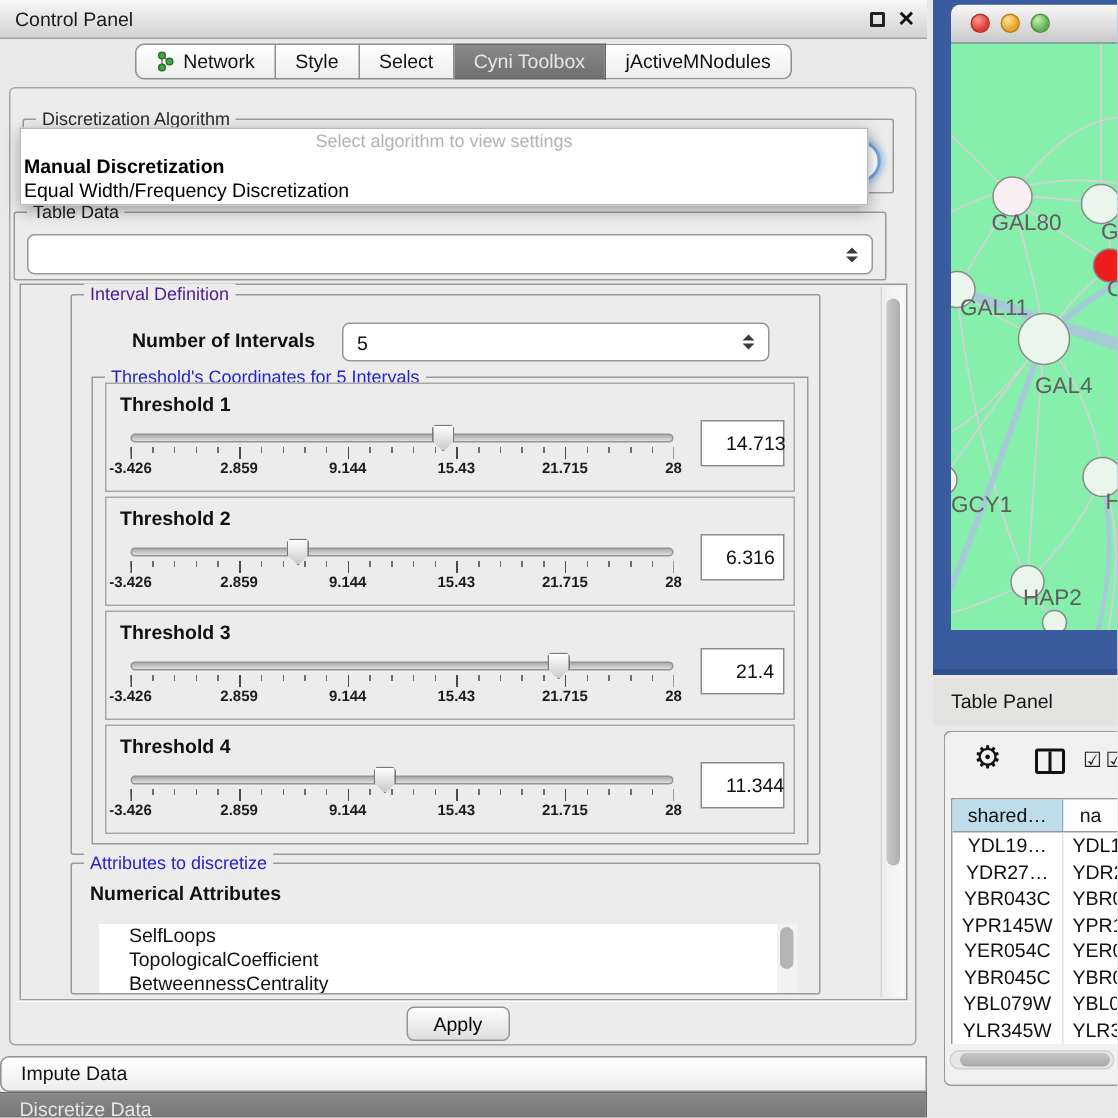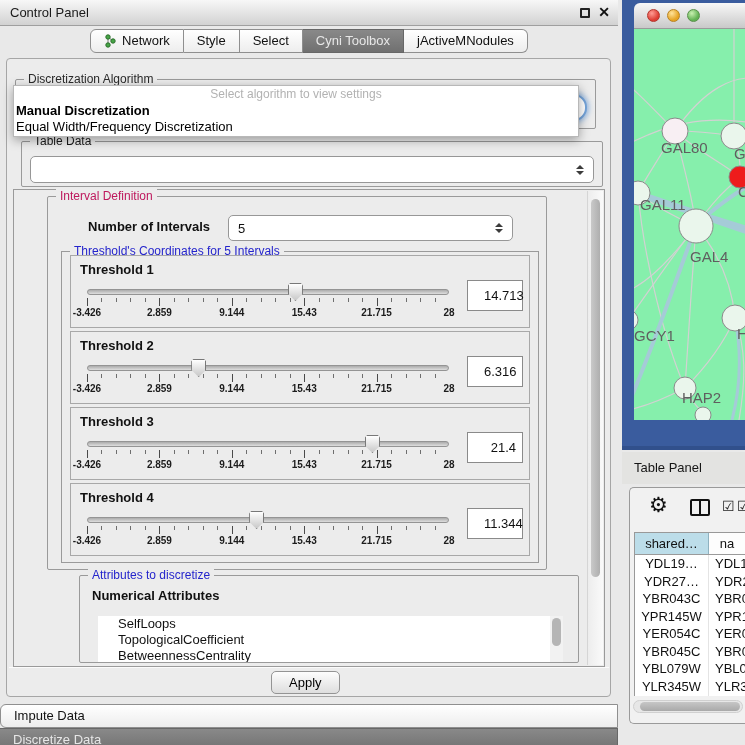--- a/index.html
+++ b/index.html
@@ -37,37 +37,37 @@
   #algo-combo { position:absolute; left:8px; top:14px; right:8px; height:27px; background:#fff;
     border:2px solid #74a3d9; border-radius:13px; box-shadow:0 0 5px 2px rgba(90,150,220,.55); }
 
   
   #algo-popup { position:absolute; left:6px; top:26px; width:566px; height:52px; background:#fff;
     border:1px solid #b8b8b8; box-shadow:0 3px 10px rgba(0,0,0,.35); z-index:50; }
   #popup-placeholder { text-align:center; font-size:12px; color:#b2b2b2; height:17px; line-height:17px; }
   .popup-item { font-size:13px; height:16px; line-height:16px; padding-left:2px; color:#000; white-space:nowrap; }
   .popup-item.bold { font-weight:bold; }
 
-  #tabledata-group { left:14px; top:82px; width:582px; height:46px; }
+  #tabledata-group { left:2px; top:82px; width:582px; height:46px; }
   #tabledata-label { color:#1a1a1a; }
   .combo { background:#fff; border:1px solid #979797; border-radius:5px; font-size:13px; }
   .combo .combo-text { position:absolute; left:9px; top:0; line-height:25px; white-space:nowrap; }
   .arrows { position:absolute; right:9px; top:50%; transform:translateY(-50%); display:flex; flex-direction:column; gap:2px; }
   .arrows i { display:block; width:0; height:0; border-left:4px solid transparent; border-right:4px solid transparent; }
   .arrows i.up { border-bottom:4px solid #3c3c3c; }
   .arrows i.dn { border-top:4px solid #3c3c3c; }
   #tabledata-combo { position:absolute; left:8px; top:14px; right:8px; height:27px; }
 
   
   #scrollpane { position:absolute; left:6px; top:130px; width:592px; height:478px; border:1px solid #9a9a9a; background:#ececec; }
   #sp-vscroll { position:absolute; right:1px; top:1px; width:16px; bottom:1px; background:linear-gradient(90deg,#ededed,#fafafa); border-left:1px solid #d5d5d5; }
   #sp-vthumb { position:absolute; left:3px; top:8px; width:9px; height:378px; border-radius:5px; background:linear-gradient(90deg,#c9c9c9,#aeaeae); }
 
   #interval-group { left:33px; top:6px; width:500px; height:374px; background:#ececec; }
-  #interval-label { color:#be185d; }
+  #interval-label { color:#4c1d95; }
   #noi-label { position:absolute; left:40px; top:22px; font-size:13px; font-weight:bold; }
   #noi-combo { position:absolute; left:180px; top:18px; width:285px; height:26px; }
 
   #thr-group { position:absolute; left:13px; top:54px; right:7px; bottom:6px; border:1px solid #9a9a9a; }
   #thr-group-label { color:#2424cc; background:#ececec; }
   .thr-panel { position:relative; height:73px; border:1px solid #a8a8a8; background:#ececec; margin:3px 8px 0 8px; }
   .thr-title { position:absolute; top:6px; left:9px; font-weight:bold; font-size:13px; }
   .thr-value { position:absolute; right:6px; top:24px; width:56px; height:31px; background:#fff; border:1px solid #8a8a8a;
     font-size:13px; text-align:right; line-height:29px; padding-right:6px;padding-left:16px; }
   .thr-slider { position:absolute; left:16px; right:80px; top:33px; }
@@ -76,21 +76,21 @@
     background:linear-gradient(#ffffff,#c9c9c9); border:1px solid #787878;
     clip-path:polygon(0% 14%, 14% 0%, 86% 0%, 100% 14%, 100% 60%, 50% 100%, 0% 60%); }
   .ruler { position:relative; height:8px; margin-top:3px; }
   .ruler .minor { position:absolute; left:0; top:0; width:100%; height:4px;
     background:repeating-linear-gradient(90deg,#6e6e6e 0 1px,transparent 1px 4%); }
   .ruler .major { position:absolute; left:0; top:0; width:100%; height:8px;
     background:repeating-linear-gradient(90deg,#4a4a4a 0 1px,transparent 1px 20%); }
   .tlabels { position:relative; height:12px; font-size:10px; font-weight:bold; color:#1c1c1c; margin-top:1px; }
   .tlabels span { position:absolute; transform:translateX(-50%); white-space:nowrap; }
 
-  #attr-group { left:33px; top:385px; width:500px; height:88px; background:#ececec;margin-left:32px; }
+  #attr-group { left:33px; top:385px; width:500px; height:88px; background:#ececec; }
   #attr-label { color:#2424cc; }
   #attr-header { position:absolute; left:12px; top:12px; font-size:13px; font-weight:bold; }
   #attr-list { position:absolute; left:18px; top:40px; right:15px; height:46px; background:#fff; overflow:hidden; }
   .attr-item { font-size:13px; line-height:16px; padding-left:20px; white-space:nowrap; }
   #attr-vscroll { position:absolute; right:0; top:0; width:13px; height:46px; background:#f2f2f2; }
   #attr-vthumb { position:absolute; left:2px; top:2px; width:9px; height:28px; border-radius:5px; background:#b5b5b5; }
 
   #apply-sep { position:absolute; left:2px; top:608px; width:600px; height:1px; background:#c3c3c3; border-bottom:1px solid #fbfbfb; }
   #apply-btn { position:absolute; left:264px; top:612px; height:23px; padding:0 17px; font-size:13px; line-height:21px;
     background:linear-gradient(#fdfdfd,#dedede); border:1px solid #949494; border-radius:5px; }

